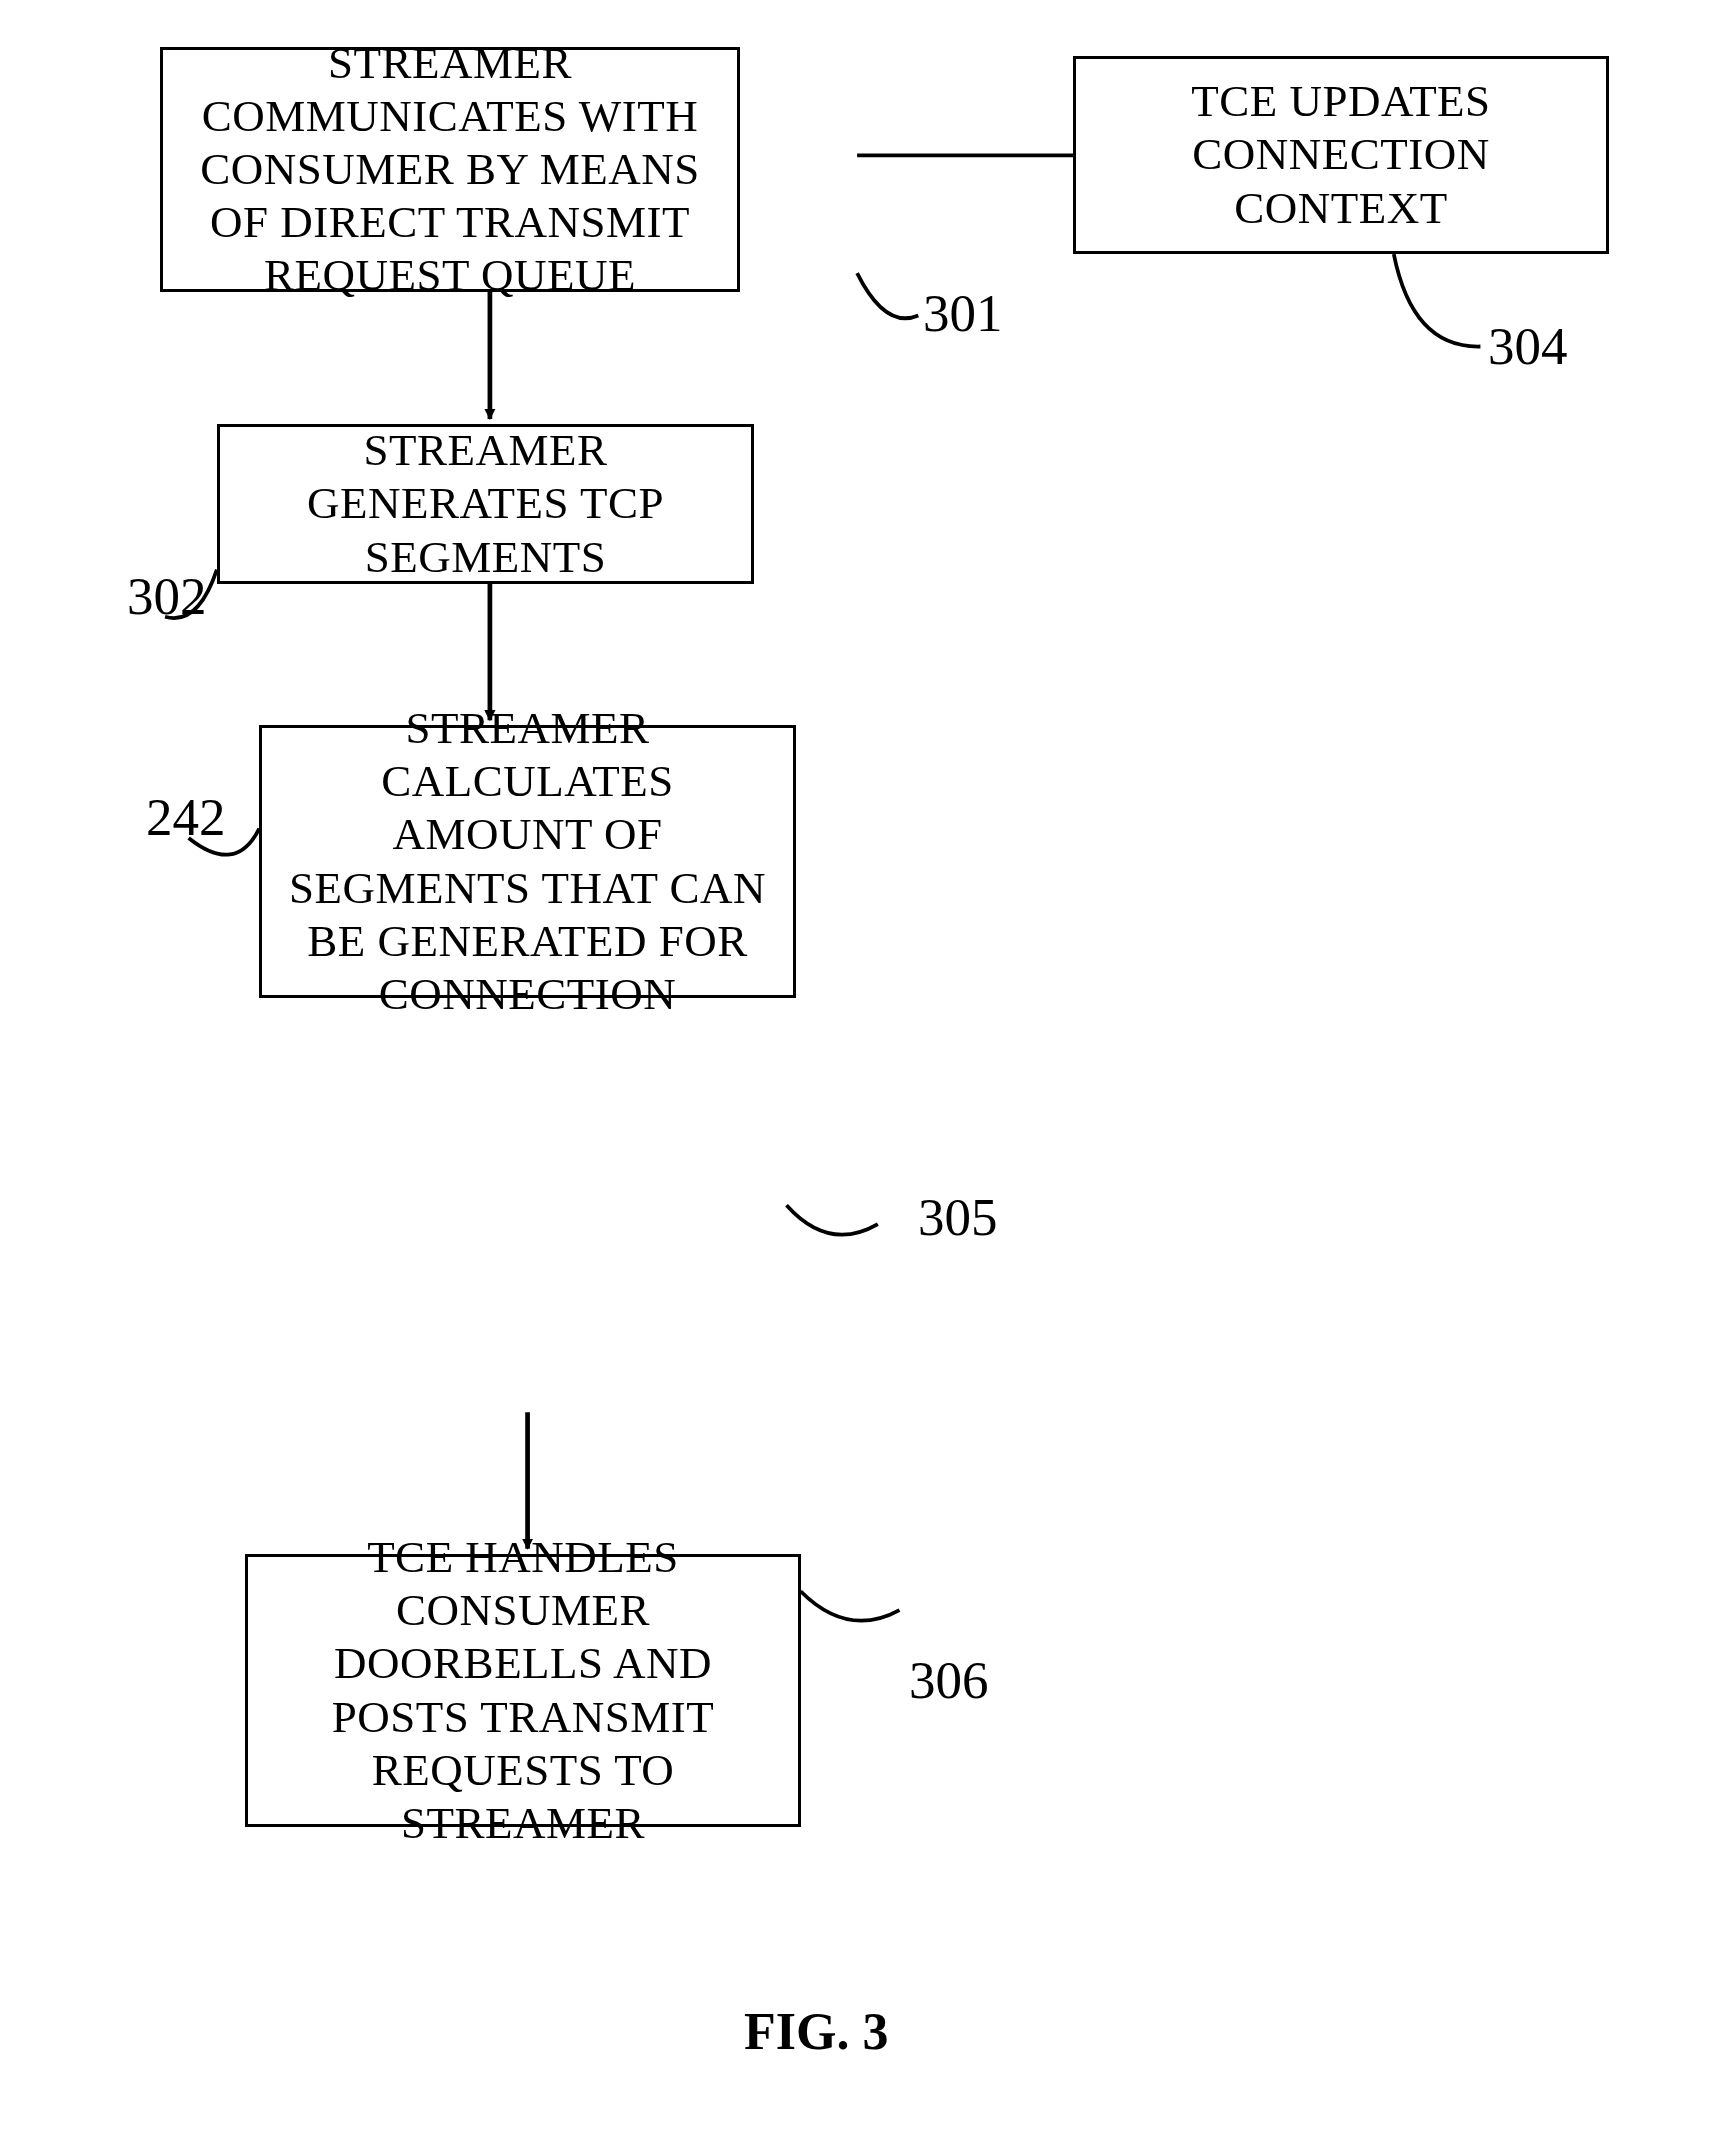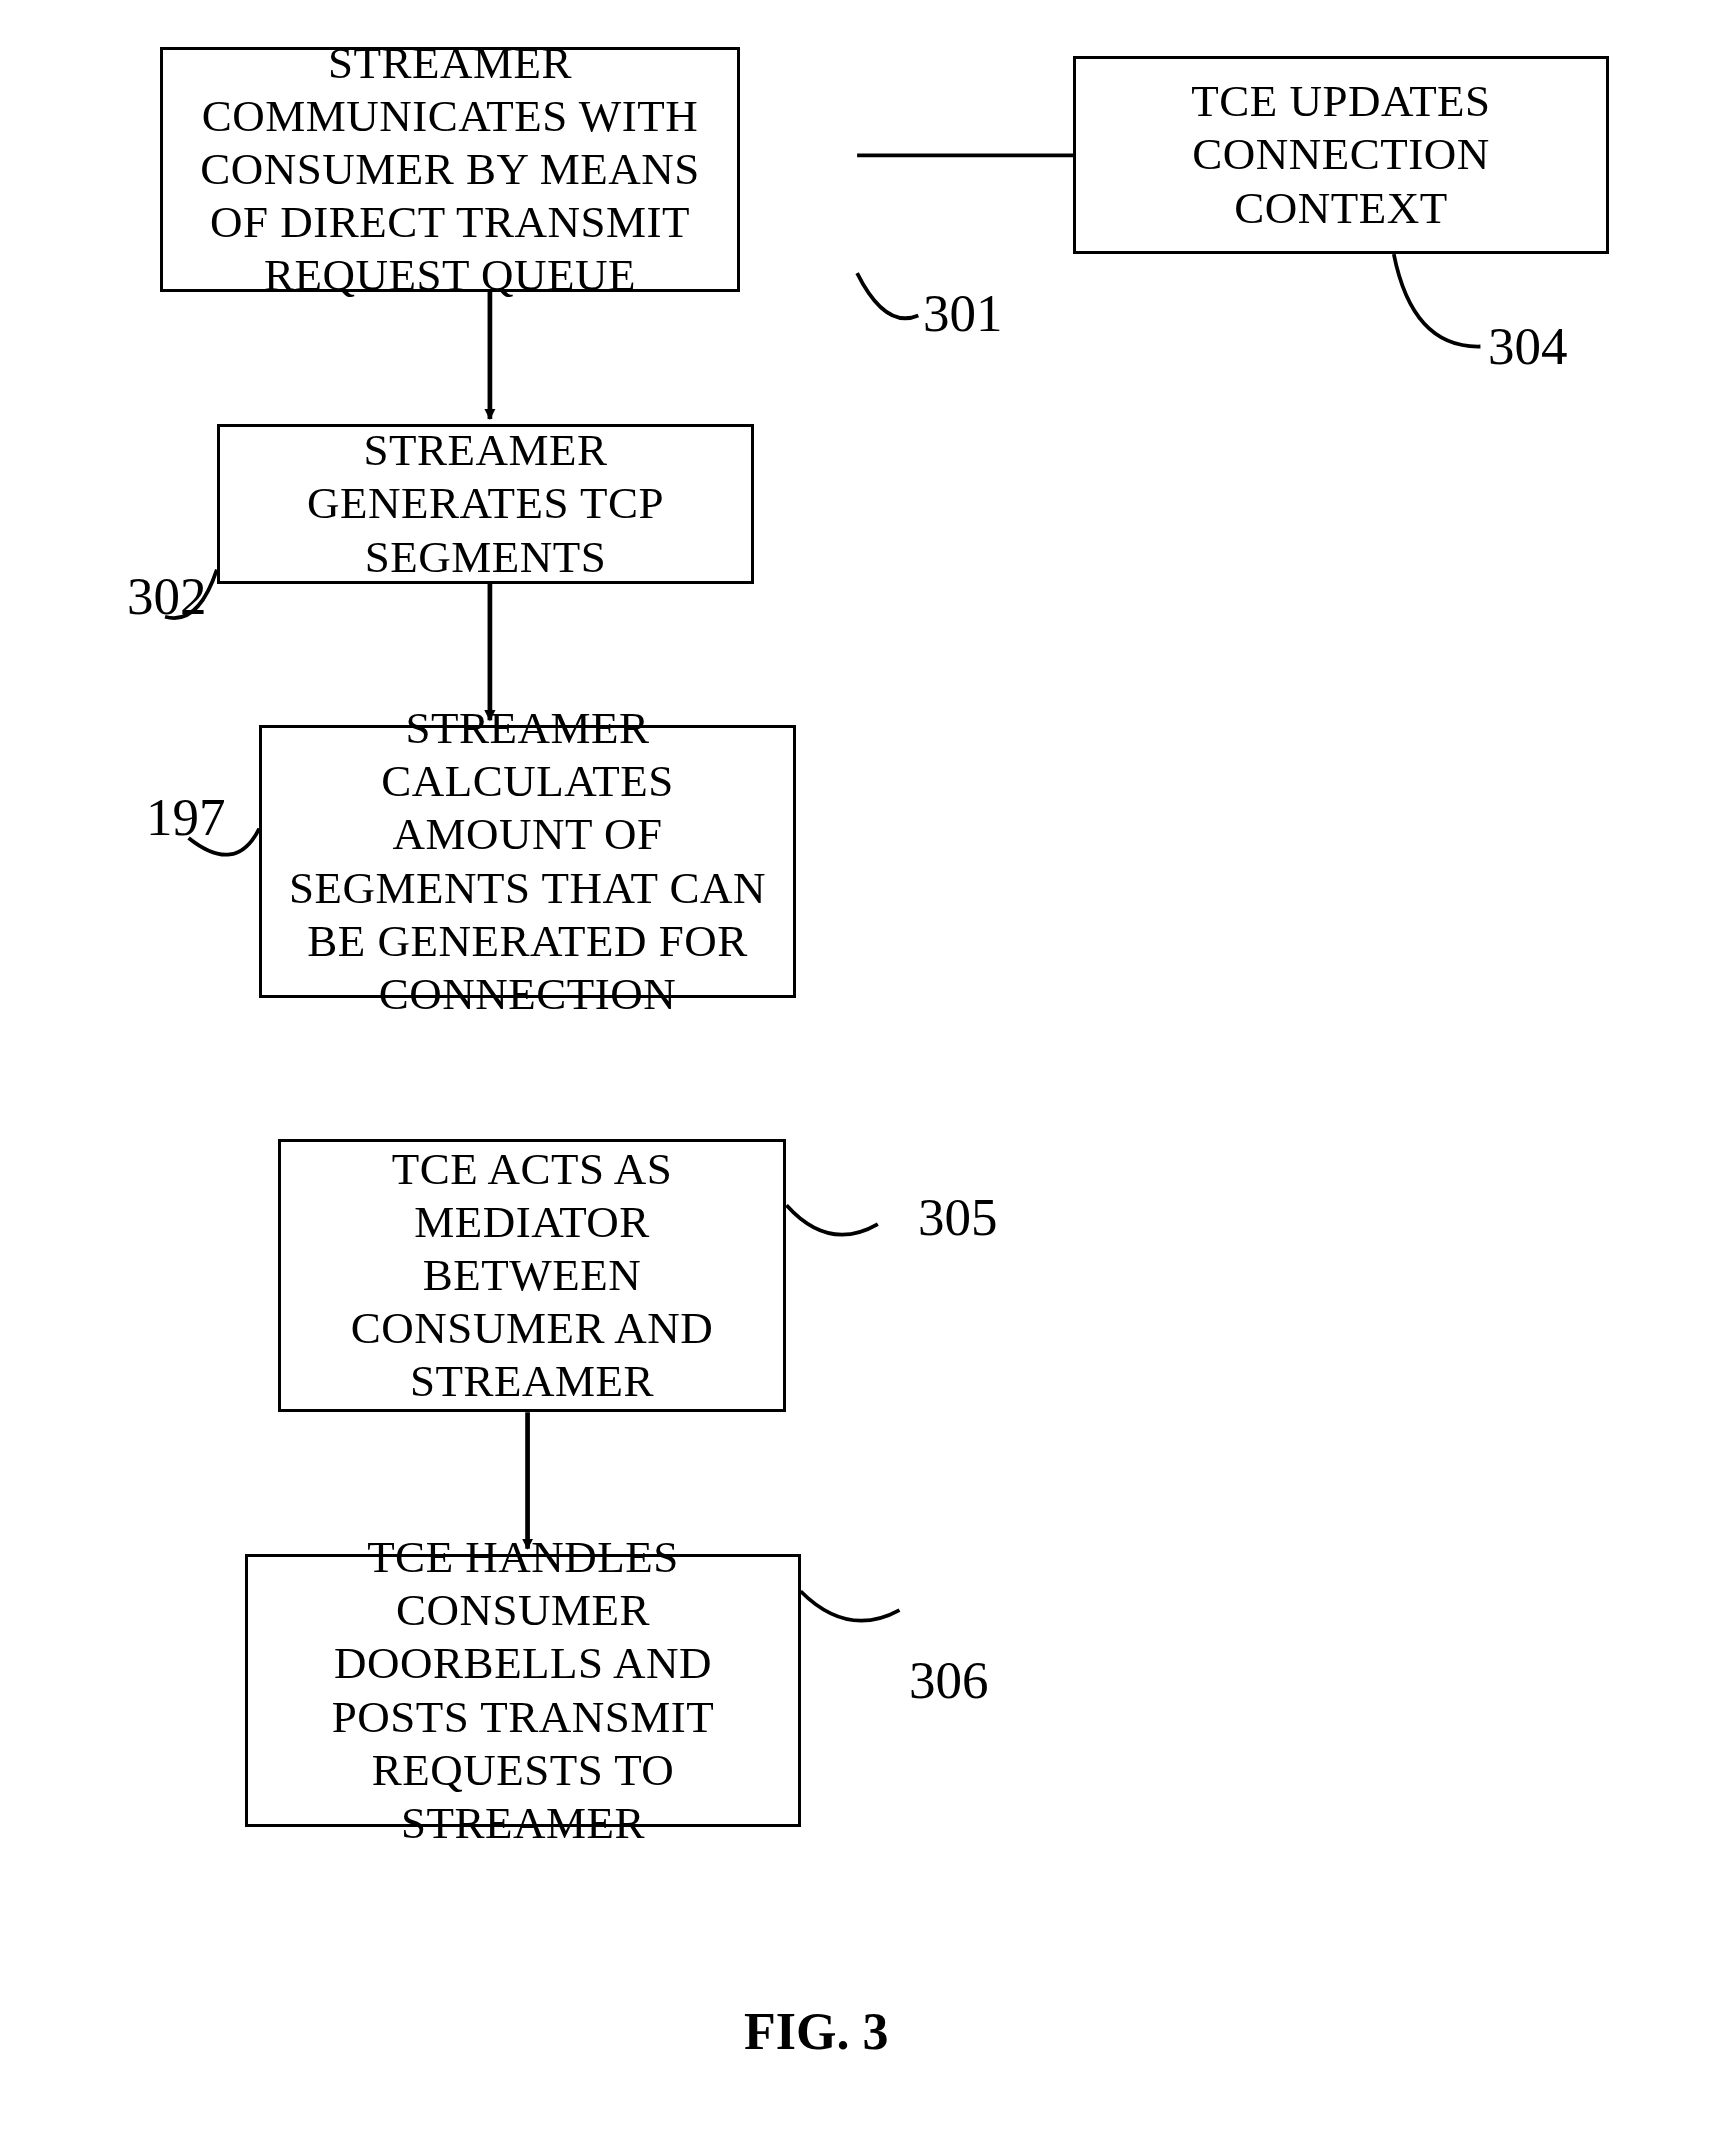--- a/index.html
+++ b/index.html
@@ -52,29 +52,28 @@
 <div class="page">
 
   <div class="box" style="left:160px; top:47px; width:580px; height:245px;">STREAMER COMMUNICATES WITH CONSUMER BY MEANS OF DIRECT TRANSMIT REQUEST QUEUE</div>
 
   <div class="box" style="left:1073px; top:56px; width:536px; height:198px;">TCE UPDATES CONNECTION CONTEXT</div>
 
   <div class="box" style="left:217px; top:424px; width:537px; height:160px;">STREAMER GENERATES TCP SEGMENTS</div>
 
   <div class="box" style="left:259px; top:725px; width:537px; height:273px;">STREAMER CALCULATES AMOUNT OF SEGMENTS THAT CAN BE GENERATED FOR CONNECTION</div>
 
-  <div class="box" style="left:278px; top:1139px; width:508px; height:273px;">TCE ACTS AS MEDIATOR BETWEEN CONSUMER AND STREAMER</div>
 
   <div class="box" style="left:245px; top:1554px; width:556px; height:273px;">TCE HANDLES CONSUMER DOORBELLS AND POSTS TRANSMIT REQUESTS TO STREAMER</div>
 
   <span class="ref" style="left:923px; top:287px;">301</span>
 
   <span class="ref" style="left:127px; top:570px;">302</span>
 
-  <span class="ref" style="left:146px; top:791px;">197</span>
+  <span class="ref" style="left:146px; top:791px;">242</span>
 
   <span class="ref" style="left:1488px; top:320px;">304</span>
 
   <span class="ref" style="left:906px; top:1191px;margin-left:12px;">305</span>
 
   <span class="ref" style="left:909px; top:1654px;">306</span>
 
   <span class="caption" style="left:744px; top:2006px;">FIG. 3</span>
 
   <svg class="overlay" width="1734" height="2143" viewBox="0 0 1841 2276">

